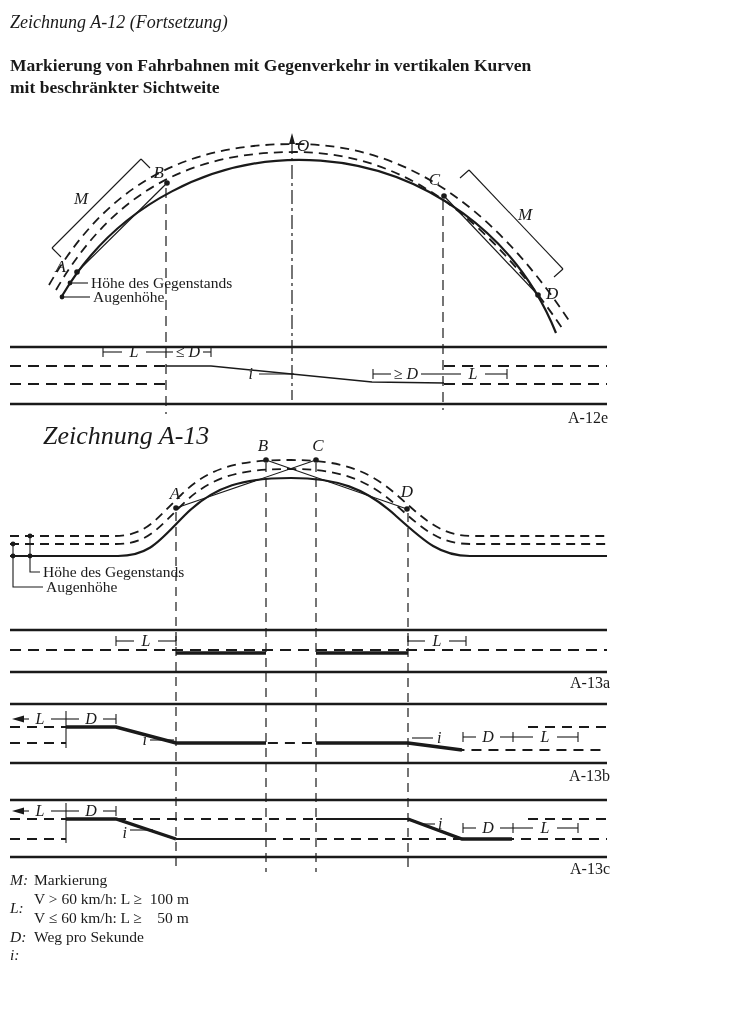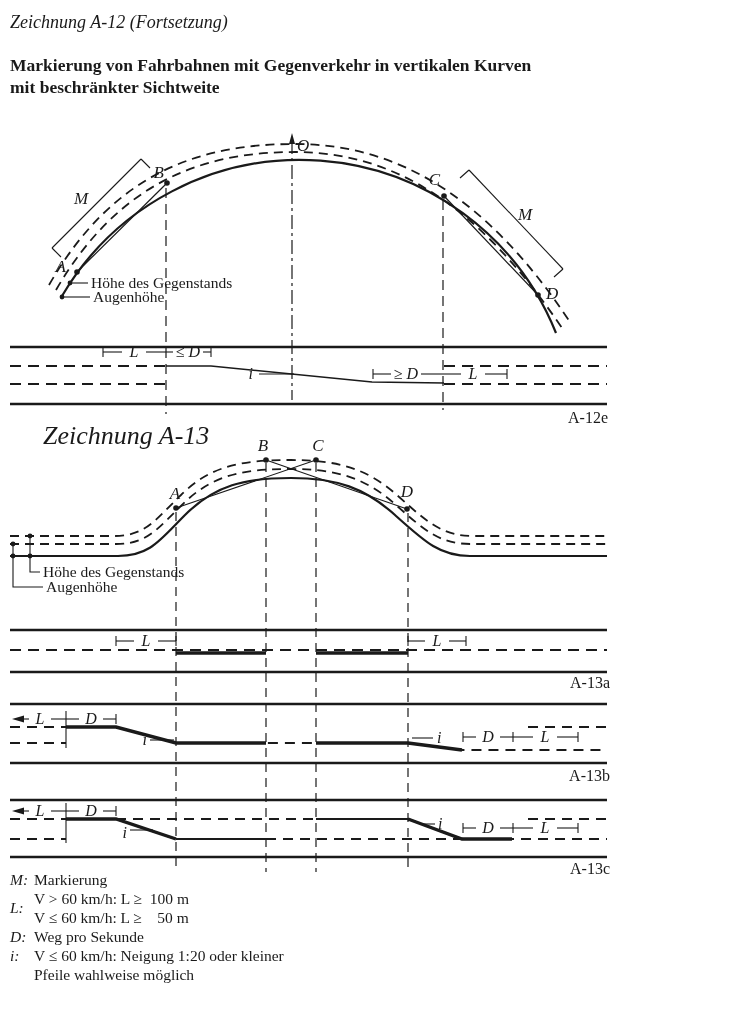--- a/index.html
+++ b/index.html
@@ -275,22 +275,15 @@
   </div>
   <div class="legend-item">
     <div class="legend-symbol">D:</div>
     <div class="legend-lines">
         <div>Weg pro Sekunde</div>
       </div>
   </div>
   <div class="legend-item">
     <div class="legend-symbol">i:</div>
     <div class="legend-lines">
-      <div>V ≤ 60 km/h: Neigung 1:20 oder kleiner</div>
     </div>
   </div>
-  <div class="legend-item">
-    <div class="legend-symbol"></div>
-    <div class="legend-lines">
-        <div>Pfeile wahlweise möglich</div>
-      </div>
-  </div>
 </div>
 
 </body></html>

